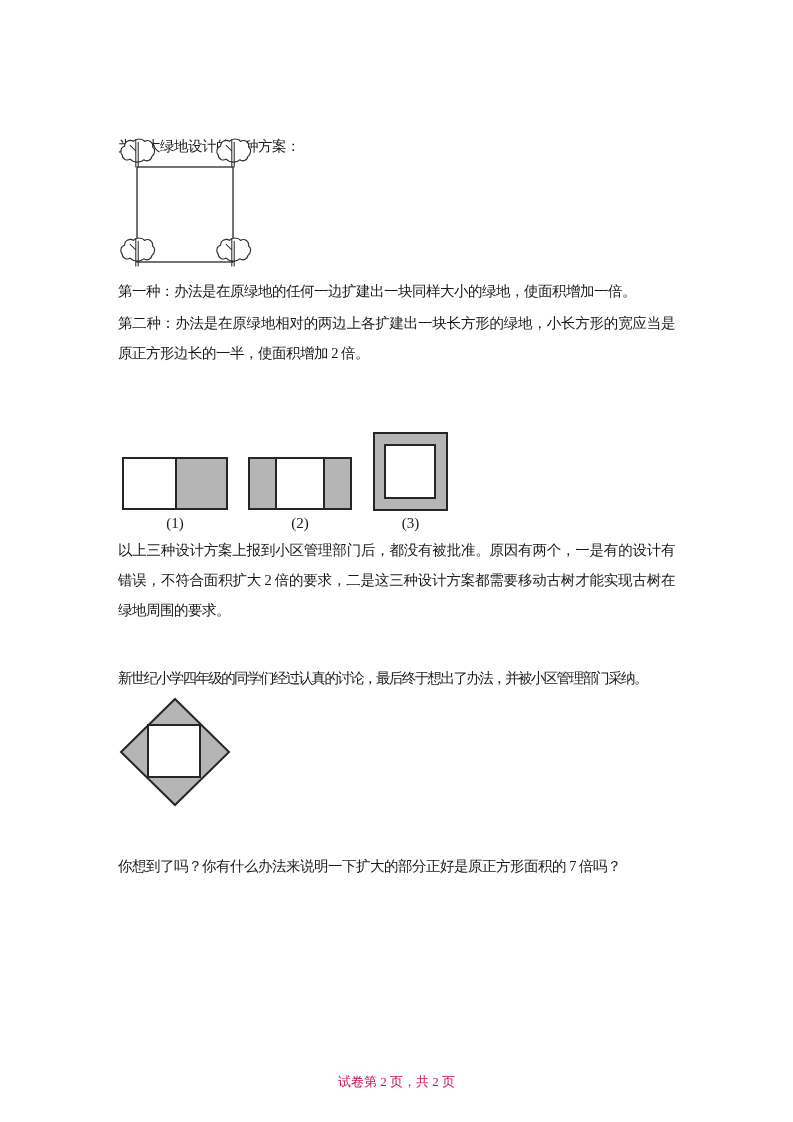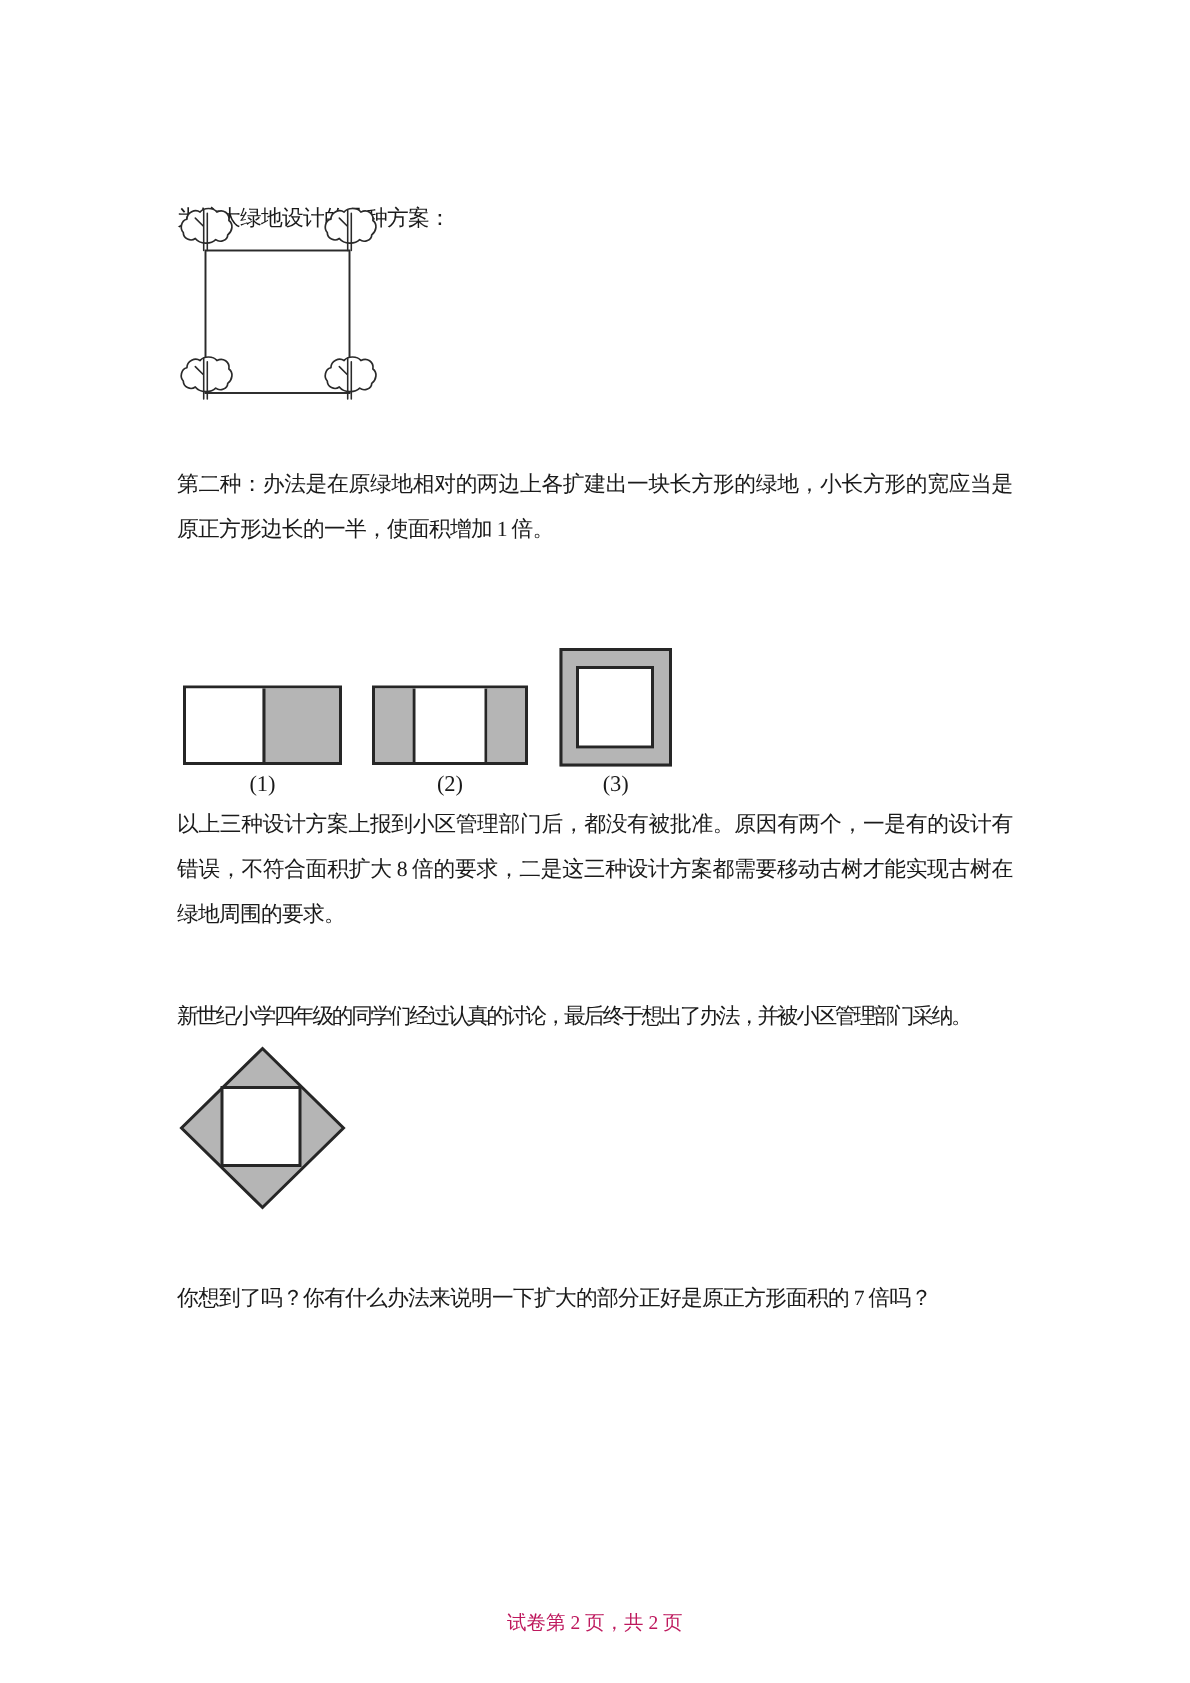--- a/index.html
+++ b/index.html
@@ -63,40 +63,41 @@
         <path class="trunk" d="M20,2 L20,36 M23,5 L23,36 M20,16 L13,9"></path>
       </g>
     </defs>
     <rect class="sq" x="32" y="29" width="96" height="95"></rect>
     <use href="#tree" transform="translate(14.8,0.2) scale(0.8)"></use>
     <use href="#tree" transform="translate(110.8,0.2) scale(0.8)"></use>
     <use href="#tree" transform="translate(14.8,99.2) scale(0.8)"></use>
     <use href="#tree" transform="translate(110.8,99.2) scale(0.8)"></use>
   </svg>
 
-  <div class="para" style="top:308px">第二种：办法是在原绿地相对的两边上各扩建出一块长方形的绿地，小长方形的宽应当是原正方形边长的一半，使面积增加 1 倍。</div>
+  <div class="para" style="top:276px">第一种：办法是在原绿地的任何一边扩建出一块同样大小的绿地，使面积增加一倍。</div>
+  <div class="para" style="top:308px">第二种：办法是在原绿地相对的两边上各扩建出一块长方形的绿地，小长方形的宽应当是原正方形边长的一半，使面积增加 2 倍。</div>
 
   <div class="planbox" style="left:122px;top:457px;width:106px;height:53px">
     <div class="plan1-left"></div>
     <div class="plan1-right"></div>
   </div>
   <div class="planbox" style="left:248px;top:457px;width:104px;height:53px">
     <div class="plan2-side"></div>
     <div class="plan2-mid"></div>
     <div class="plan2-side"></div>
   </div>
   <div class="planbox plan3" style="left:373px;top:432px;width:75px;height:79px">
     <div class="plan3-inner"></div>
   </div>
 
   <div class="fig-label" style="left:122px;top:513px;width:106px">(1)</div>
   <div class="fig-label" style="left:248px;top:513px;width:104px">(2)</div>
   <div class="fig-label" style="left:373px;top:513px;width:75px">(3)</div>
 
-  <div class="para" style="top:535px">以上三种设计方案上报到小区管理部门后，都没有被批准。原因有两个，一是有的设计有错误，不符合面积扩大 8 倍的要求，二是这三种设计方案都需要移动古树才能实现古树在绿地周围的要求。</div>
+  <div class="para" style="top:535px">以上三种设计方案上报到小区管理部门后，都没有被批准。原因有两个，一是有的设计有错误，不符合面积扩大 2 倍的要求，二是这三种设计方案都需要移动古树才能实现古树在绿地周围的要求。</div>
   <div class="para tight single" style="top:627px">新世纪小学四年级的同学们经过认真的讨论，最后终于想出了办法，并被小区管理部门采纳。</div>
 
   <svg class="diamond" style="left:118px;top:696px" width="114" height="112" viewBox="0 0 114 112">
     <polygon points="57,3 111,56 57,109 3,56" fill="#b5b5b5" stroke="#262626" stroke-width="2"></polygon>
     <rect x="30" y="29" width="52" height="52" fill="#ffffff" stroke="#262626" stroke-width="2"></rect>
   </svg>
 
   <div class="para single" style="top:815px">你想到了吗？你有什么办法来说明一下扩大的部分正好是原正方形面积的 7 倍吗？</div>
 
   <div class="footer">试卷第 2 页，共 2 页</div>

